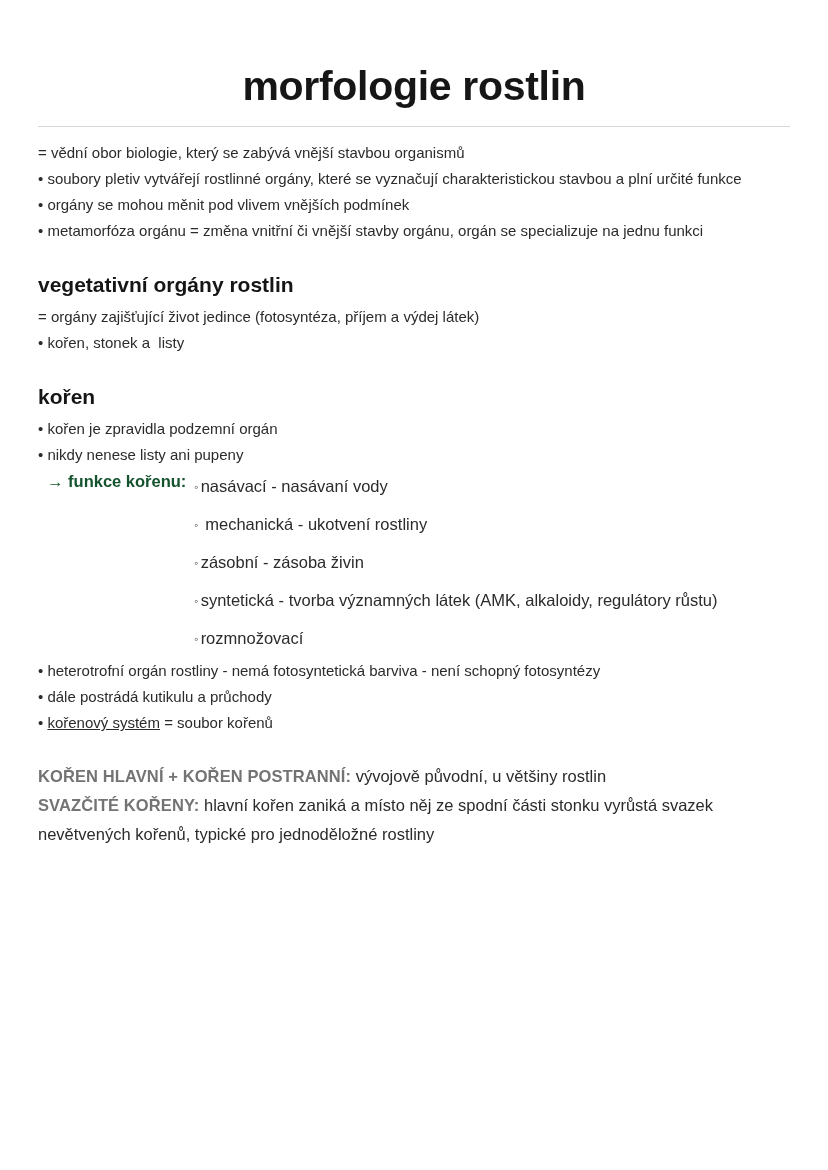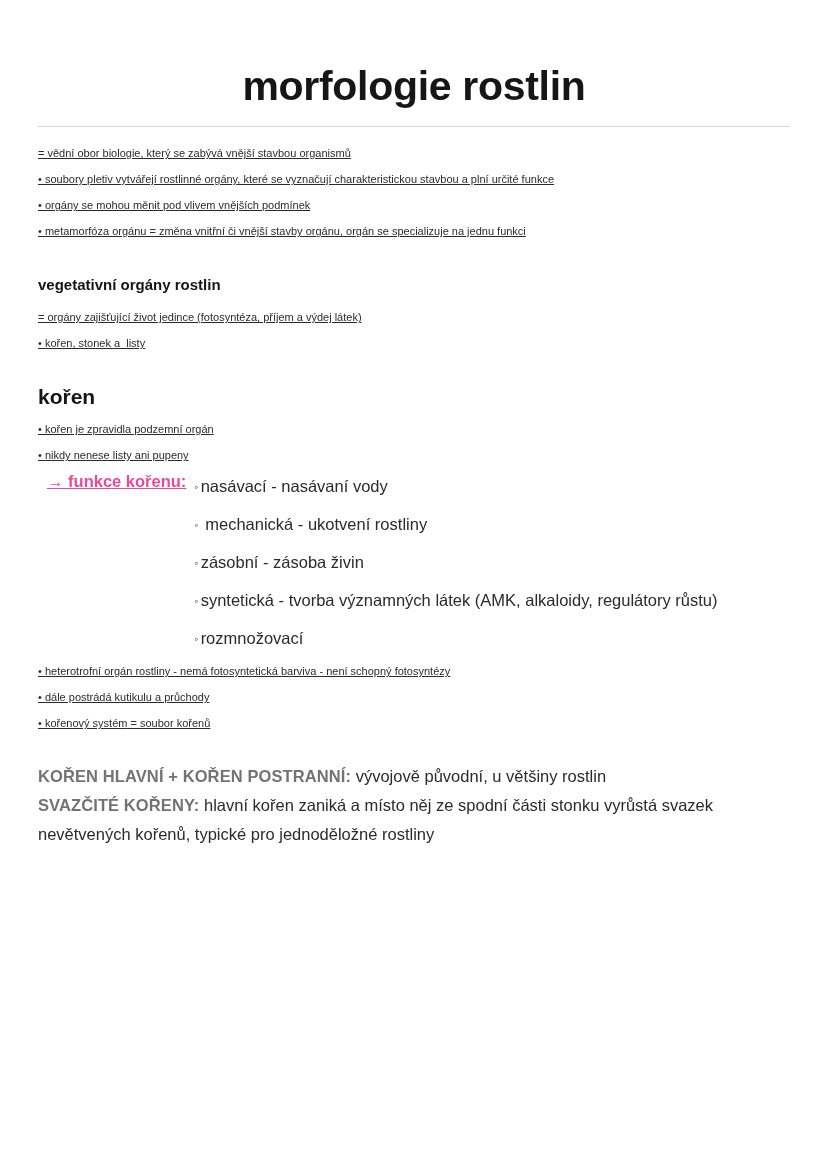--- a/index.html
+++ b/index.html
@@ -35,56 +35,54 @@
   }
   .title-rule {
     height: 1px;
     background: #d8d8d8;
     margin-top: 18px;
     margin-bottom: 13px;
   }
 
   
   .line {
-    font-size: 11px;
+    font-size: 15px;
     line-height: 26px;
     white-space: pre-wrap;
-    text-decoration: underline;
   }
   .line.wrap {
     padding-left: 13px;
     text-indent: -13px;
   }
   .sec-heading {
-    font-size: 15px;
+    font-size: 21px;
     font-weight: bold;
     color: #151515;
     line-height: 30px;
     margin: 0;
   }
   .sec-heading.small {
     font-size: 21px;
   }
   .spacer-lg { height: 26px; }
   .spacer-xs { height: 4px; }
 
   
   .funkce-row {
     display: flex;
     align-items: flex-start;
   }
   .funkce-label {
     font-size: 16.5px;
     line-height: 26px;
     font-weight: bold;
-    color: #ec4899;
+    color: #14532d;
     white-space: pre;
     flex: 0 0 auto;
     padding-left: 9px;
-    text-decoration: underline;
   }
   .funkce-list {
     flex: 1 1 auto;
     padding-left: 8px;
   }
   .subline {
     font-size: 16.5px;
     line-height: 37px;
     white-space: pre-wrap;
   }

